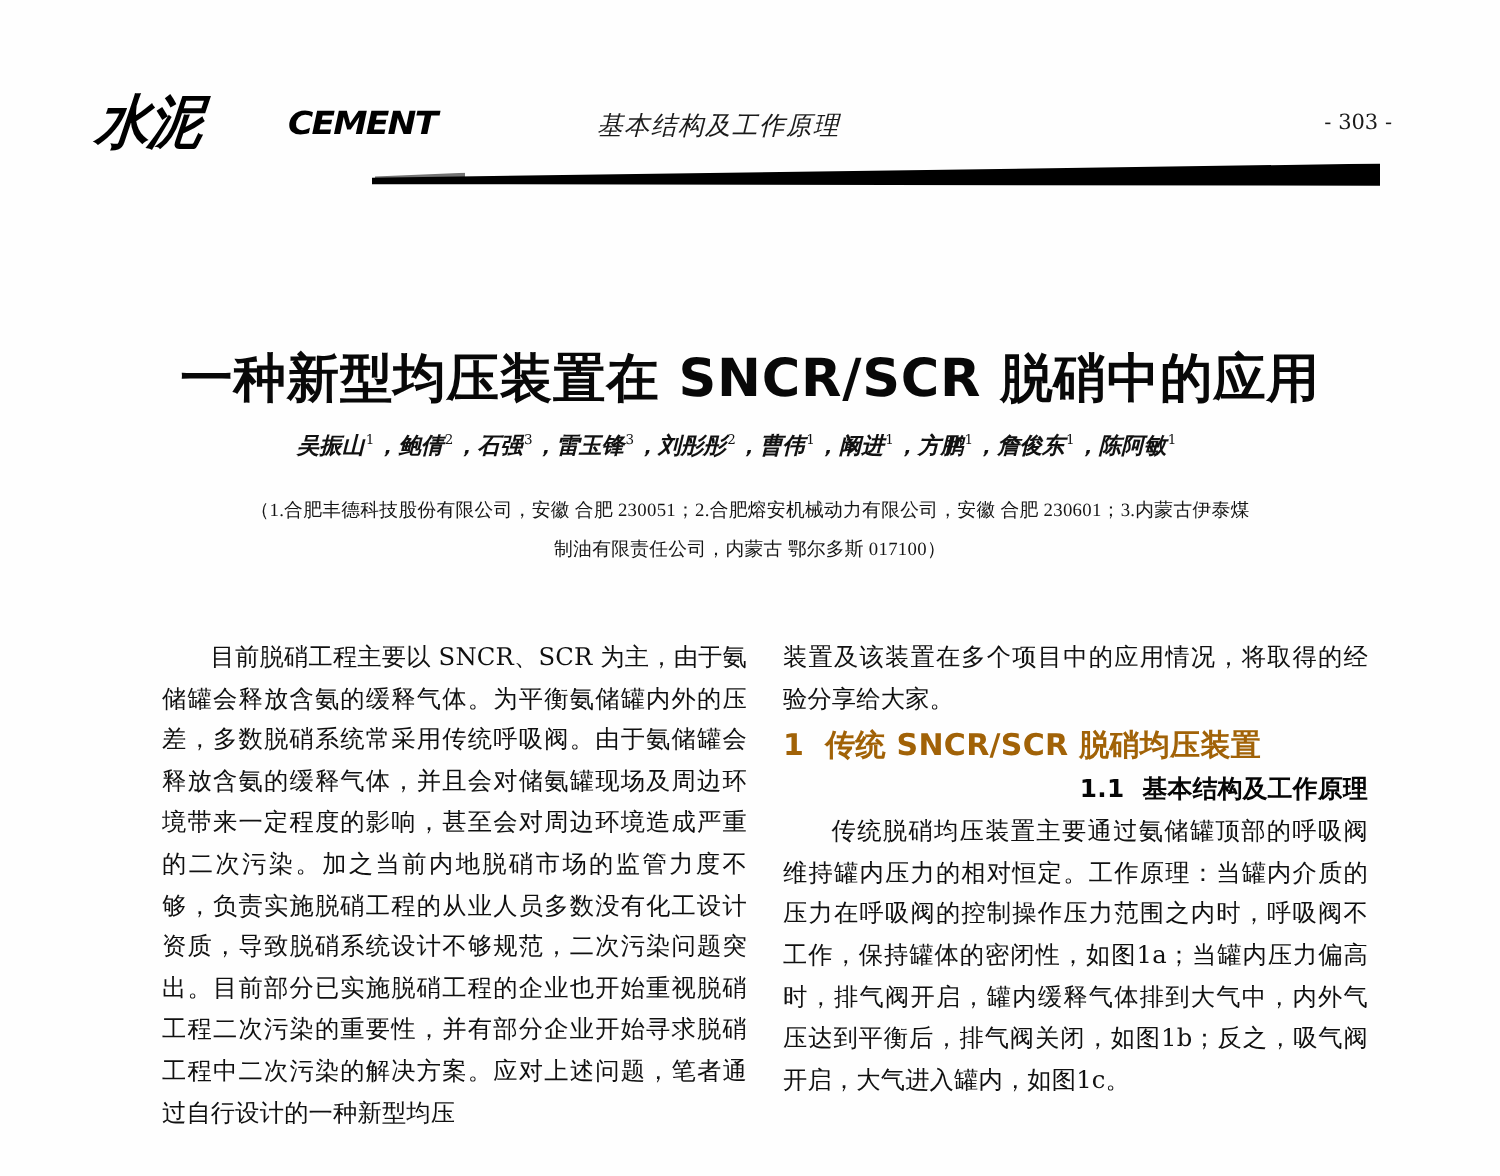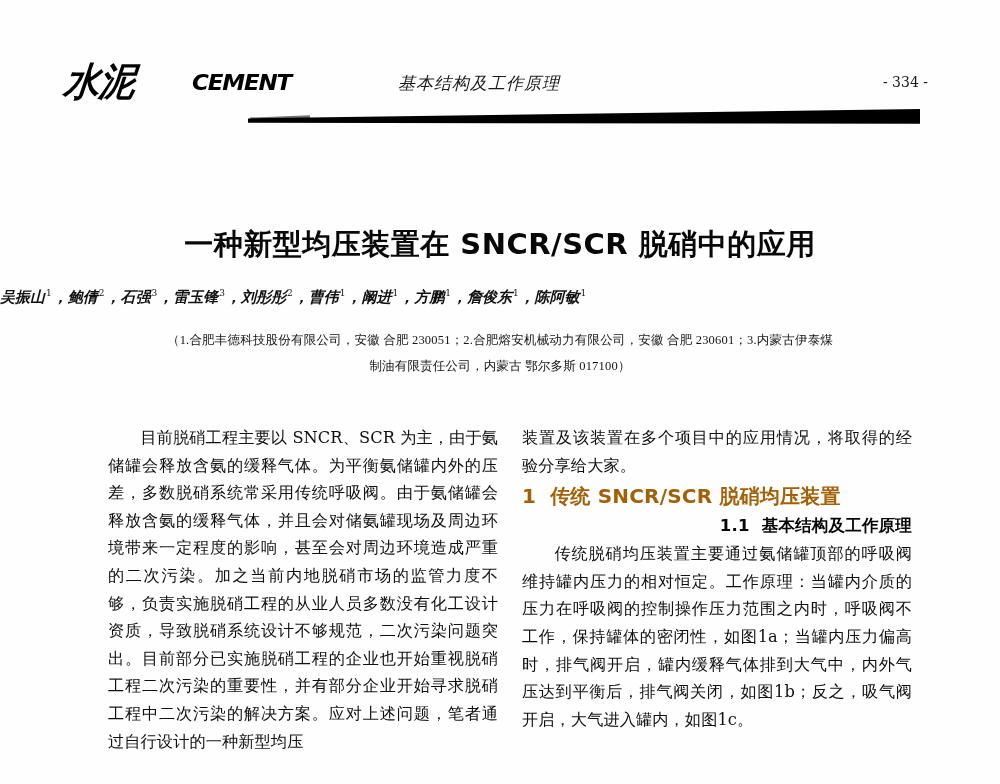--- a/index.html
+++ b/index.html
@@ -110,33 +110,34 @@
   }
 
   
   .article-title {
     position: absolute;
     left: 0;
     right: 0;
     top: 206px;
     text-align: center;
     font-family: "DejaVu Sans", "Liberation Sans", sans-serif;
-    font-size: 29px;
+    font-size: 35px;
     font-weight: bold;
     letter-spacing: 0.5px;
     color: #080808;
     white-space: nowrap;
   }
 
   
   .authors {
     position: absolute;
     left: 0;
     right: 17px;
     top: 288px;
+    text-align: center;
     font-family: "DejaVu Serif", "Liberation Serif", serif;
     font-size: 15px;
     font-weight: bold;
     font-style: italic;
     color: #111;
     white-space: nowrap;
   }
   .authors sup {
     font-size: 9px;
     font-weight: normal;
@@ -217,21 +218,21 @@
 
 <div class="page">
 
   <div class="masthead">
     <span class="masthead-cn">水泥</span>
     <span class="masthead-en">CEMENT</span>
   </div>
 
   <div class="running-head">基本结构及工作原理</div>
 
-  <div class="folio">- 334 -</div>
+  <div class="folio">- 303 -</div>
 
   <div class="header-rule">
     <div class="wedge"></div>
     <div class="smudge"></div>
   </div>
 
   <h1 class="article-title">一种新型均压装置在 SNCR/SCR 脱硝中的应用</h1>
 
   <div class="authors"><span>吴振山</span><sup>1</sup><span>，</span><span>鲍倩</span><sup>2</sup><span>，</span><span>石强</span><sup>3</sup><span>，</span><span>雷玉锋</span><sup>3</sup><span>，</span><span>刘彤彤</span><sup>2</sup><span>，</span><span>曹伟</span><sup>1</sup><span>，</span><span>阚进</span><sup>1</sup><span>，</span><span>方鹏</span><sup>1</sup><span>，</span><span>詹俊东</span><sup>1</sup><span>，</span><span>陈阿敏</span><sup>1</sup></div>
 

